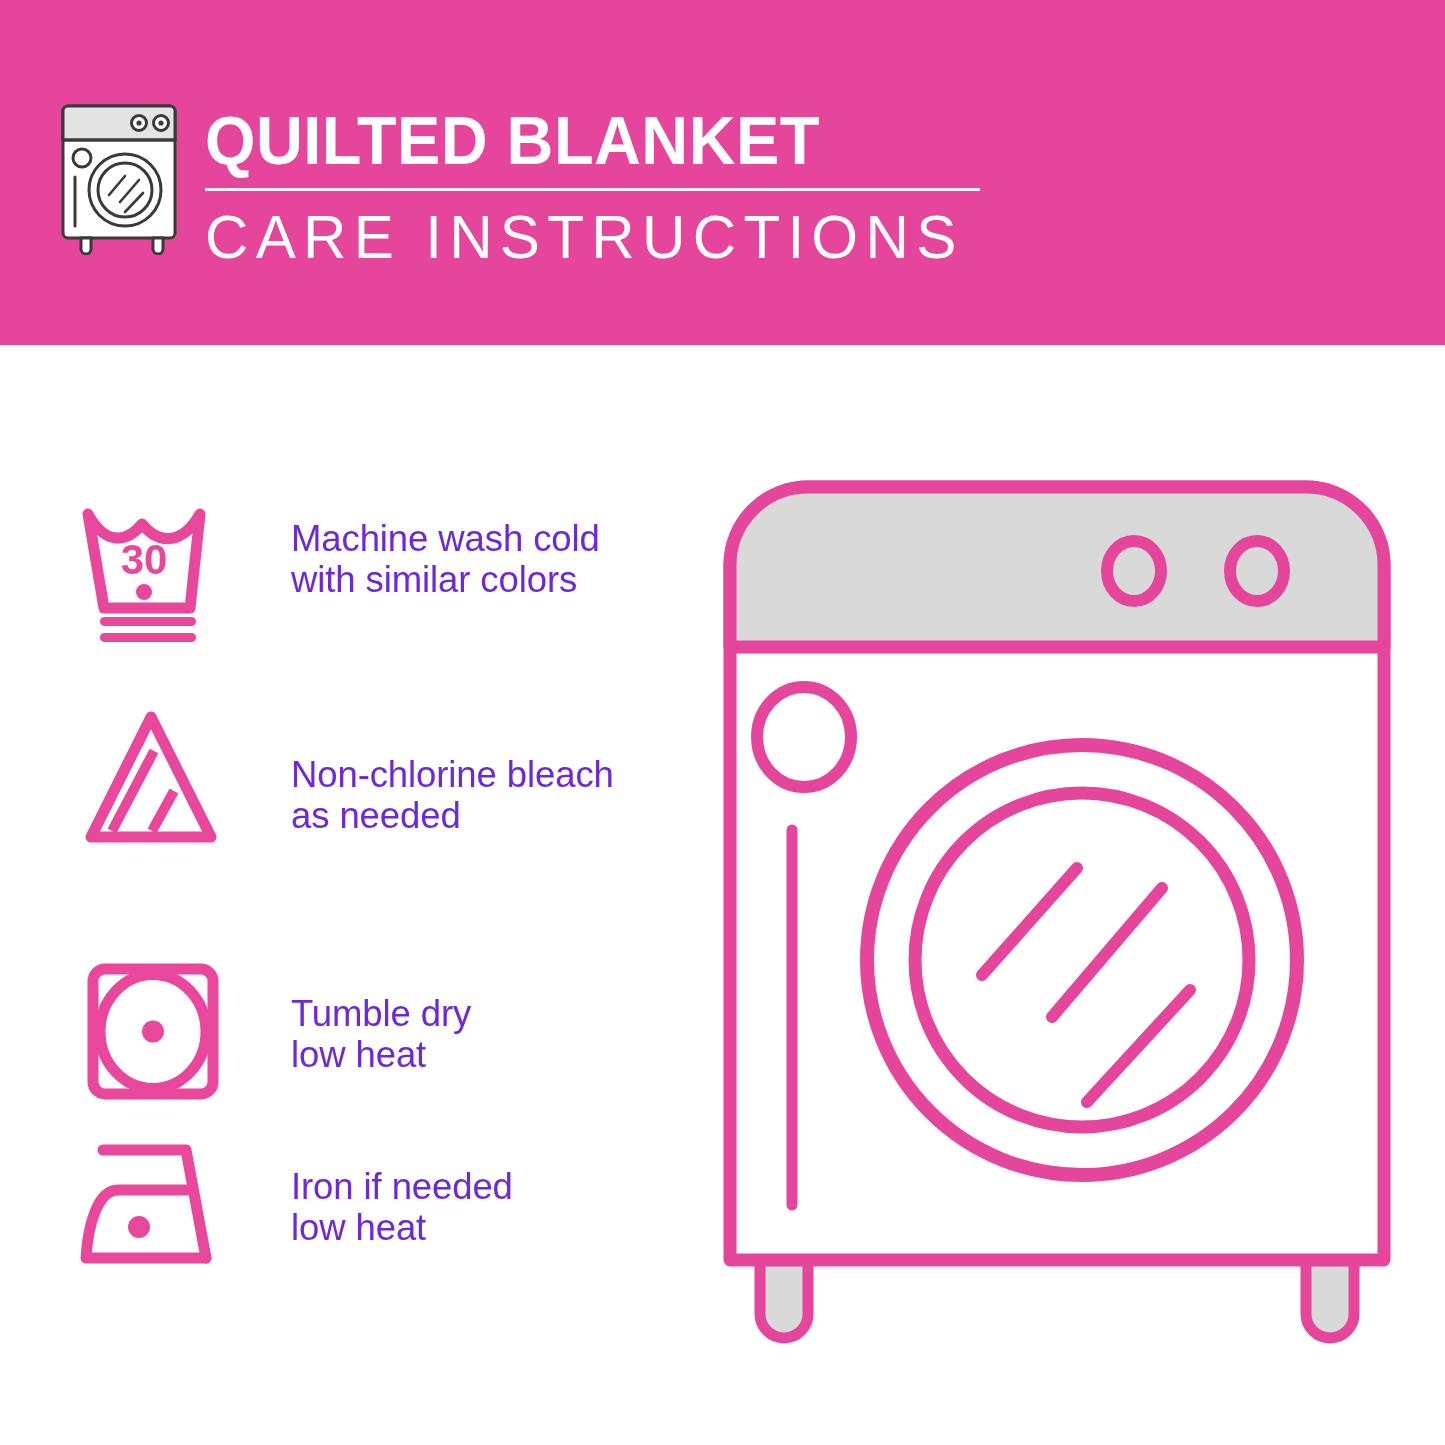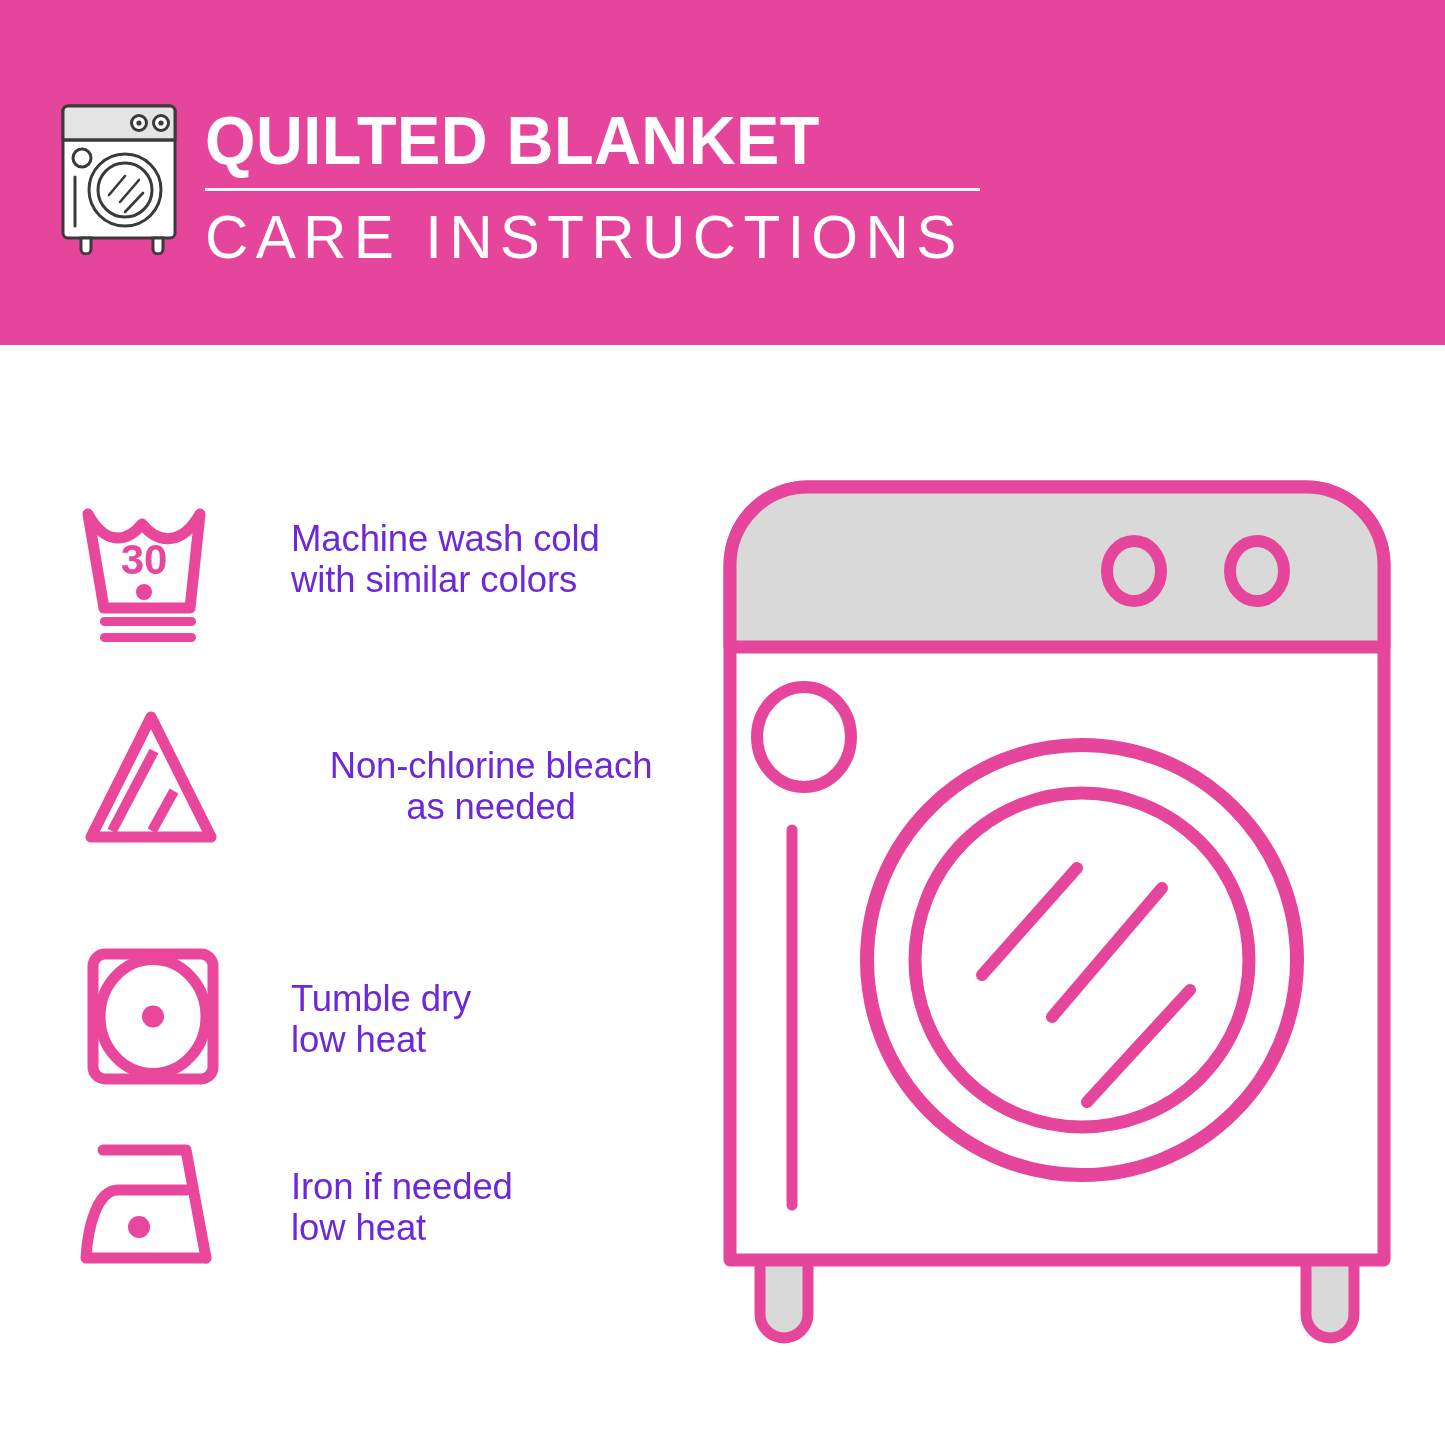--- a/index.html
+++ b/index.html
@@ -185,27 +185,27 @@
     <div class="instruction-row" style="top:360px;">
       <div class="row-icon">
         <svg viewBox="0 0 145 150" width="145" height="150">
 
           <path d="M73 12 L133 132 L13 132 Z" fill="none" stroke="#e8479c" stroke-width="11" stroke-linejoin="round"></path>
 
           <line x1="76" y1="46" x2="34" y2="126" stroke="#e8479c" stroke-width="10" stroke-linecap="butt"></line>
           <line x1="96" y1="86" x2="74" y2="126" stroke="#e8479c" stroke-width="10" stroke-linecap="butt"></line>
         </svg>
       </div>
-      <div class="row-text" style="top:40px;text-align:center;">
+      <div class="row-text" style="top:49px;">
         <span class="ln">Non-chlorine bleach</span>
         <span class="ln">as needed</span>
       </div>
     </div>
 
-    <div class="instruction-row" style="top:595px;padding-left:8px;">
+    <div class="instruction-row" style="top:610px;padding-left:8px;">
       <div class="row-icon">
         <svg viewBox="0 0 145 150" width="145" height="150">
           <rect x="15" y="14" width="120" height="125" rx="12" ry="12" fill="none" stroke="#e8479c" stroke-width="11"></rect>
           <ellipse cx="75" cy="76.5" rx="53" ry="57" fill="none" stroke="#e8479c" stroke-width="11"></ellipse>
           <circle cx="75" cy="76.5" r="11" fill="#e8479c"></circle>
         </svg>
       </div>
       <div class="row-text" style="top:38px;">
         <span class="ln">Tumble dry</span>
         <span class="ln">low heat</span>

